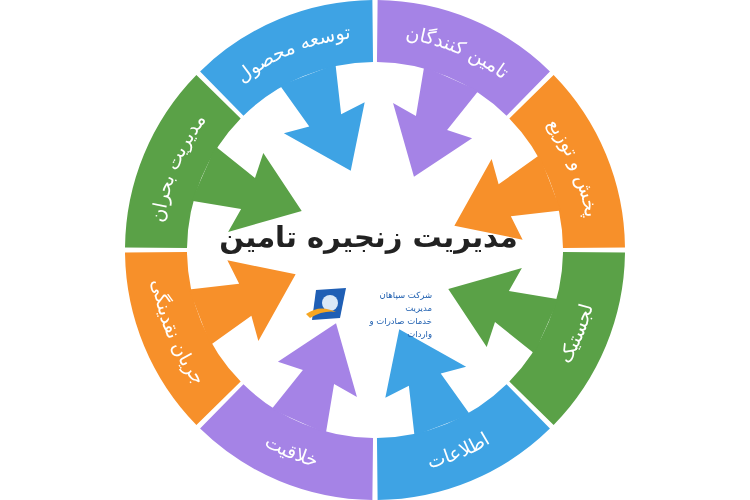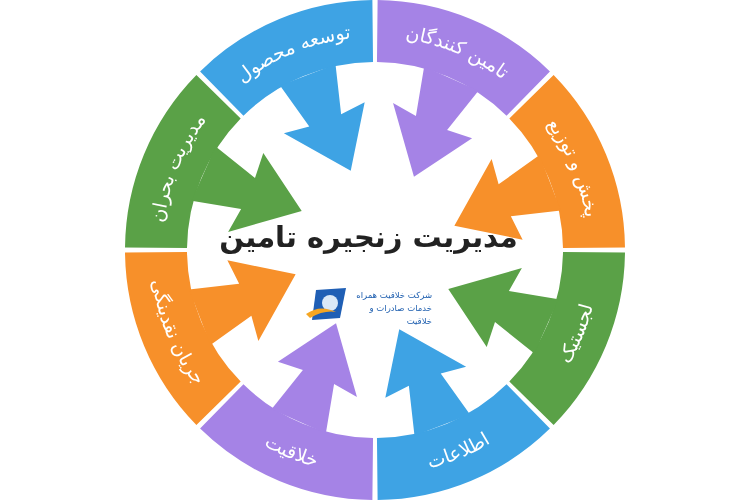--- a/index.html
+++ b/index.html
@@ -73,16 +73,16 @@
 
 <div class="title">مدیریت زنجیره تامین</div>
 
 <div class="logo">
   <svg width="46" height="36" viewBox="0 0 46 36">
     <path d="M10 4 L40 2 L34 32 L6 34 Z" fill="#1f5fb5"></path>
     <circle cx="24" cy="17" r="8" fill="#dbe9f7"></circle>
     <path d="M0 28 Q14 18 30 26 Q18 24 4 32 Z" fill="#f5a623"></path>
   </svg>
   <div class="logo-text">
-    <div>شرکت خلاقیت همراه</div>
-    <div>خدمات صادرات و خلاقیت</div>
+    <div>شرکت سپاهان مدیریت</div>
+    <div>خدمات صادرات و واردات</div>
   </div>
 </div>
 
 </body></html>

